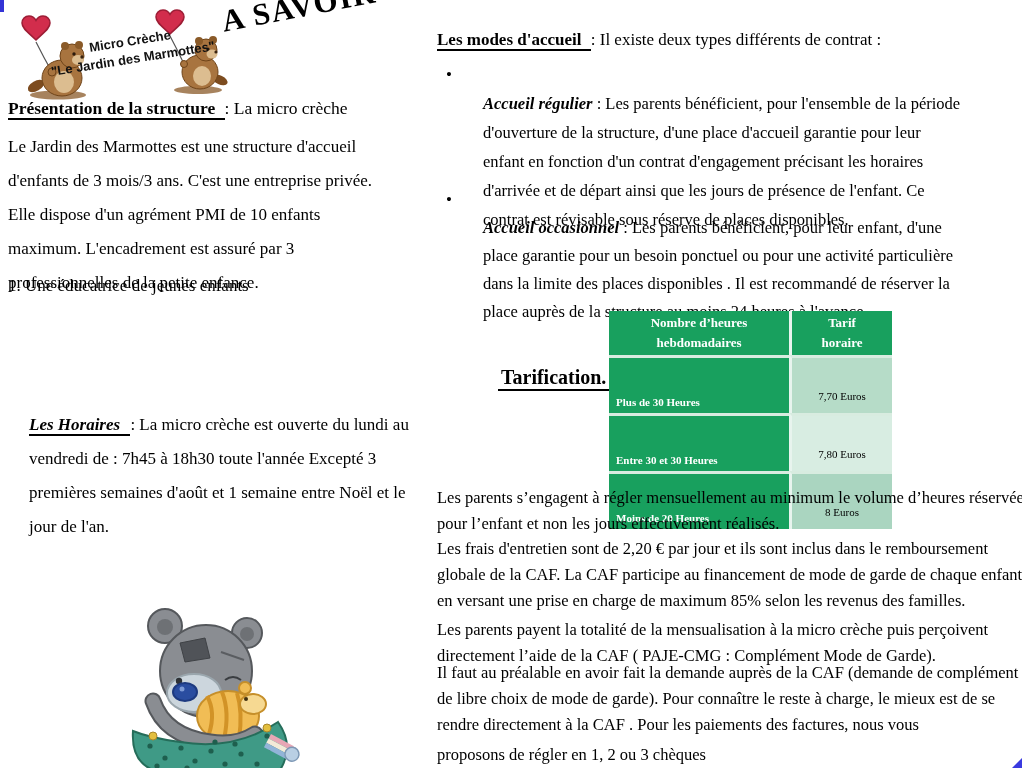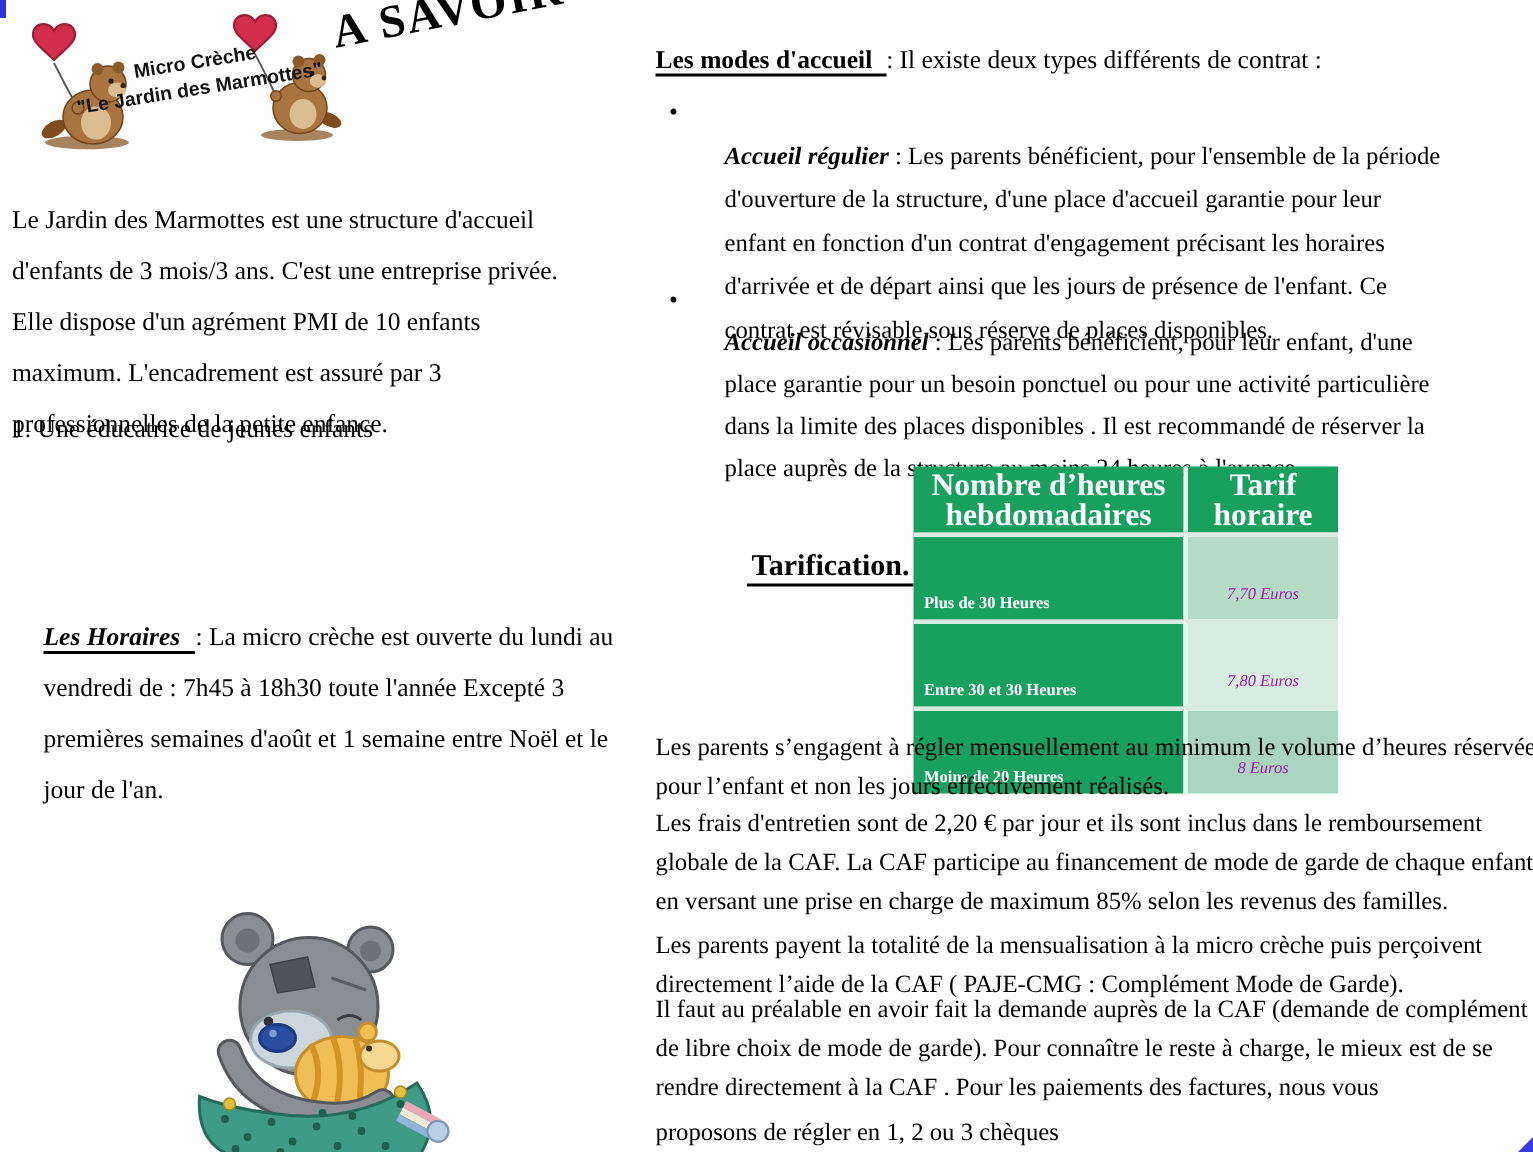--- a/index.html
+++ b/index.html
@@ -42,27 +42,27 @@
   .bu2{top:186px;line-height:28px;}
 
   .tarif-label{left:498px;top:366px;font-size:20px;font-weight:bold;
                border-bottom:2px solid #000;padding:0 3px;}
 
   table.tarif{position:absolute;left:609px;top:311px;border-collapse:separate;border-spacing:0;}
   table.tarif th,table.tarif td{border-top:3px solid #d8ece0;border-left:3px solid #e8f4ee;}
   table.tarif tr:first-child th{border-top:none;}
   table.tarif th:first-child,table.tarif td:first-child{border-left:none;}
   table.tarif th{width:178px;height:42px;background:#18a05e;color:#fff;font-weight:bold;
-                 font-size:21px;line-height:20px;text-align:center;vertical-align:middle;
+                 font-size:13px;line-height:20px;text-align:center;vertical-align:middle;
                  white-space:pre-line;}
   table.tarif th.c2{width:98px;}
   table.tarif td{height:43px;font-size:11px;}
   table.tarif td.lbl{background:#18a05e;color:#fff;font-weight:bold;text-align:left;
                      vertical-align:bottom;padding:0 0 5px 7px;}
-  table.tarif td.val{text-align:center;vertical-align:bottom;padding-bottom:11px;color:#a21caf;font-style:italic;}
+  table.tarif td.val{text-align:center;vertical-align:bottom;padding-bottom:11px;color:#000000;}
   td.v1{background:#b6dcc8;} td.v2{background:#d8ede2;} td.v3{background:#aad5c0;}
 
   .rp{left:437px;width:700px;font-size:16.5px;line-height:26px;}
   .p1{top:485px;} .p2{top:536px;} .p3{top:617px;} .p4{top:660px;} .p5{top:742px;}
 </style>
 </head>
 <body>
 
 <div class="page">
 
@@ -103,20 +103,23 @@
       <circle cx="210" cy="46" r="1.6" fill="#3a2410"></circle>
       <circle cx="178" cy="58" r="3.5" fill="#a8743f" stroke="#6f4419" stroke-width="1"></circle>
       <use href="#heart" transform="translate(150,4)" fill="#d22d4c" stroke="#9c1d35" stroke-width="1.5"></use>
     </g>
     <text class="logo-text" x="84" y="46" font-size="13" transform="rotate(-9 84 46)">Micro Crèche</text>
     <text class="logo-text" x="46" y="70" font-size="13" transform="rotate(-9 46 70)">"Le Jardin des Marmottes"</text>
   </svg>
 
   <div class="abs savoir">A SAVOIR</div>
 
+  <div class="abs lc pres-heading">
+    <span class="h-bu">Présentation de la structure </span><span>: La micro crèche</span>
+  </div>
 
   <div class="abs lc pres-body preline">Le Jardin des Marmottes est une structure d'accueil
 d'enfants de 3 mois/3 ans. C'est une entreprise privée.
 Elle dispose d'un agrément PMI de 10 enfants
 maximum. L'encadrement est assuré par 3
 professionnelles de la petite enfance.</div>
 
   <div class="abs lc li1 list-item">1. Une éducatrice de jeunes enfants</div>
 
   <div class="abs lc hor1 preline">

